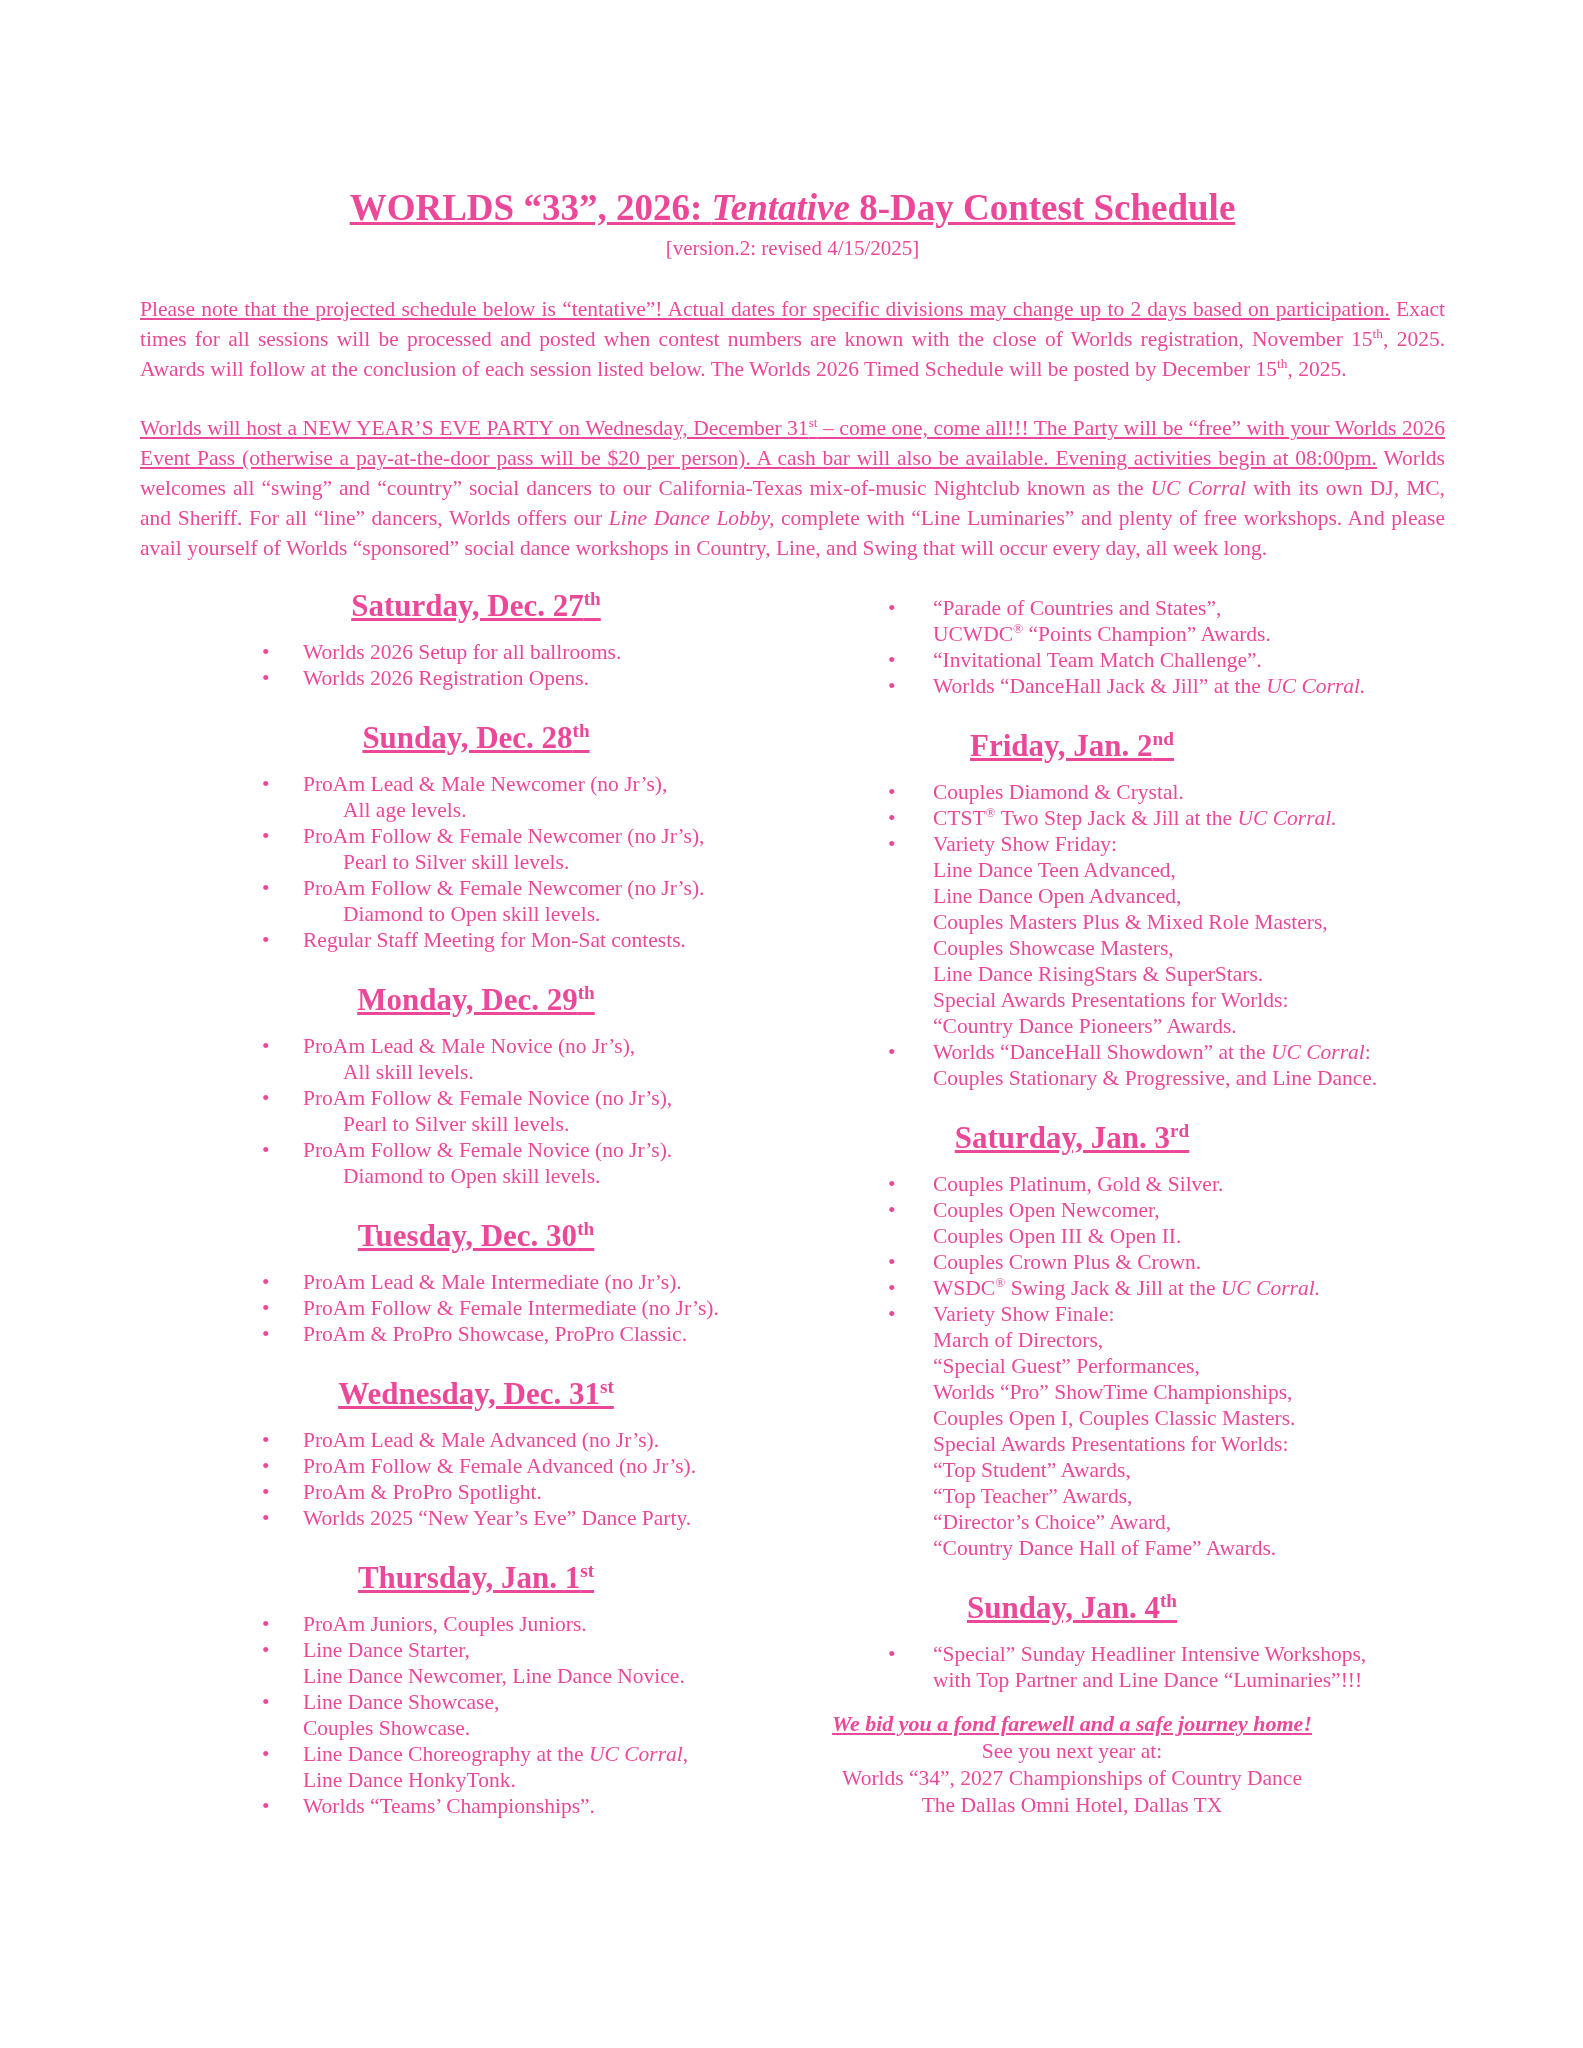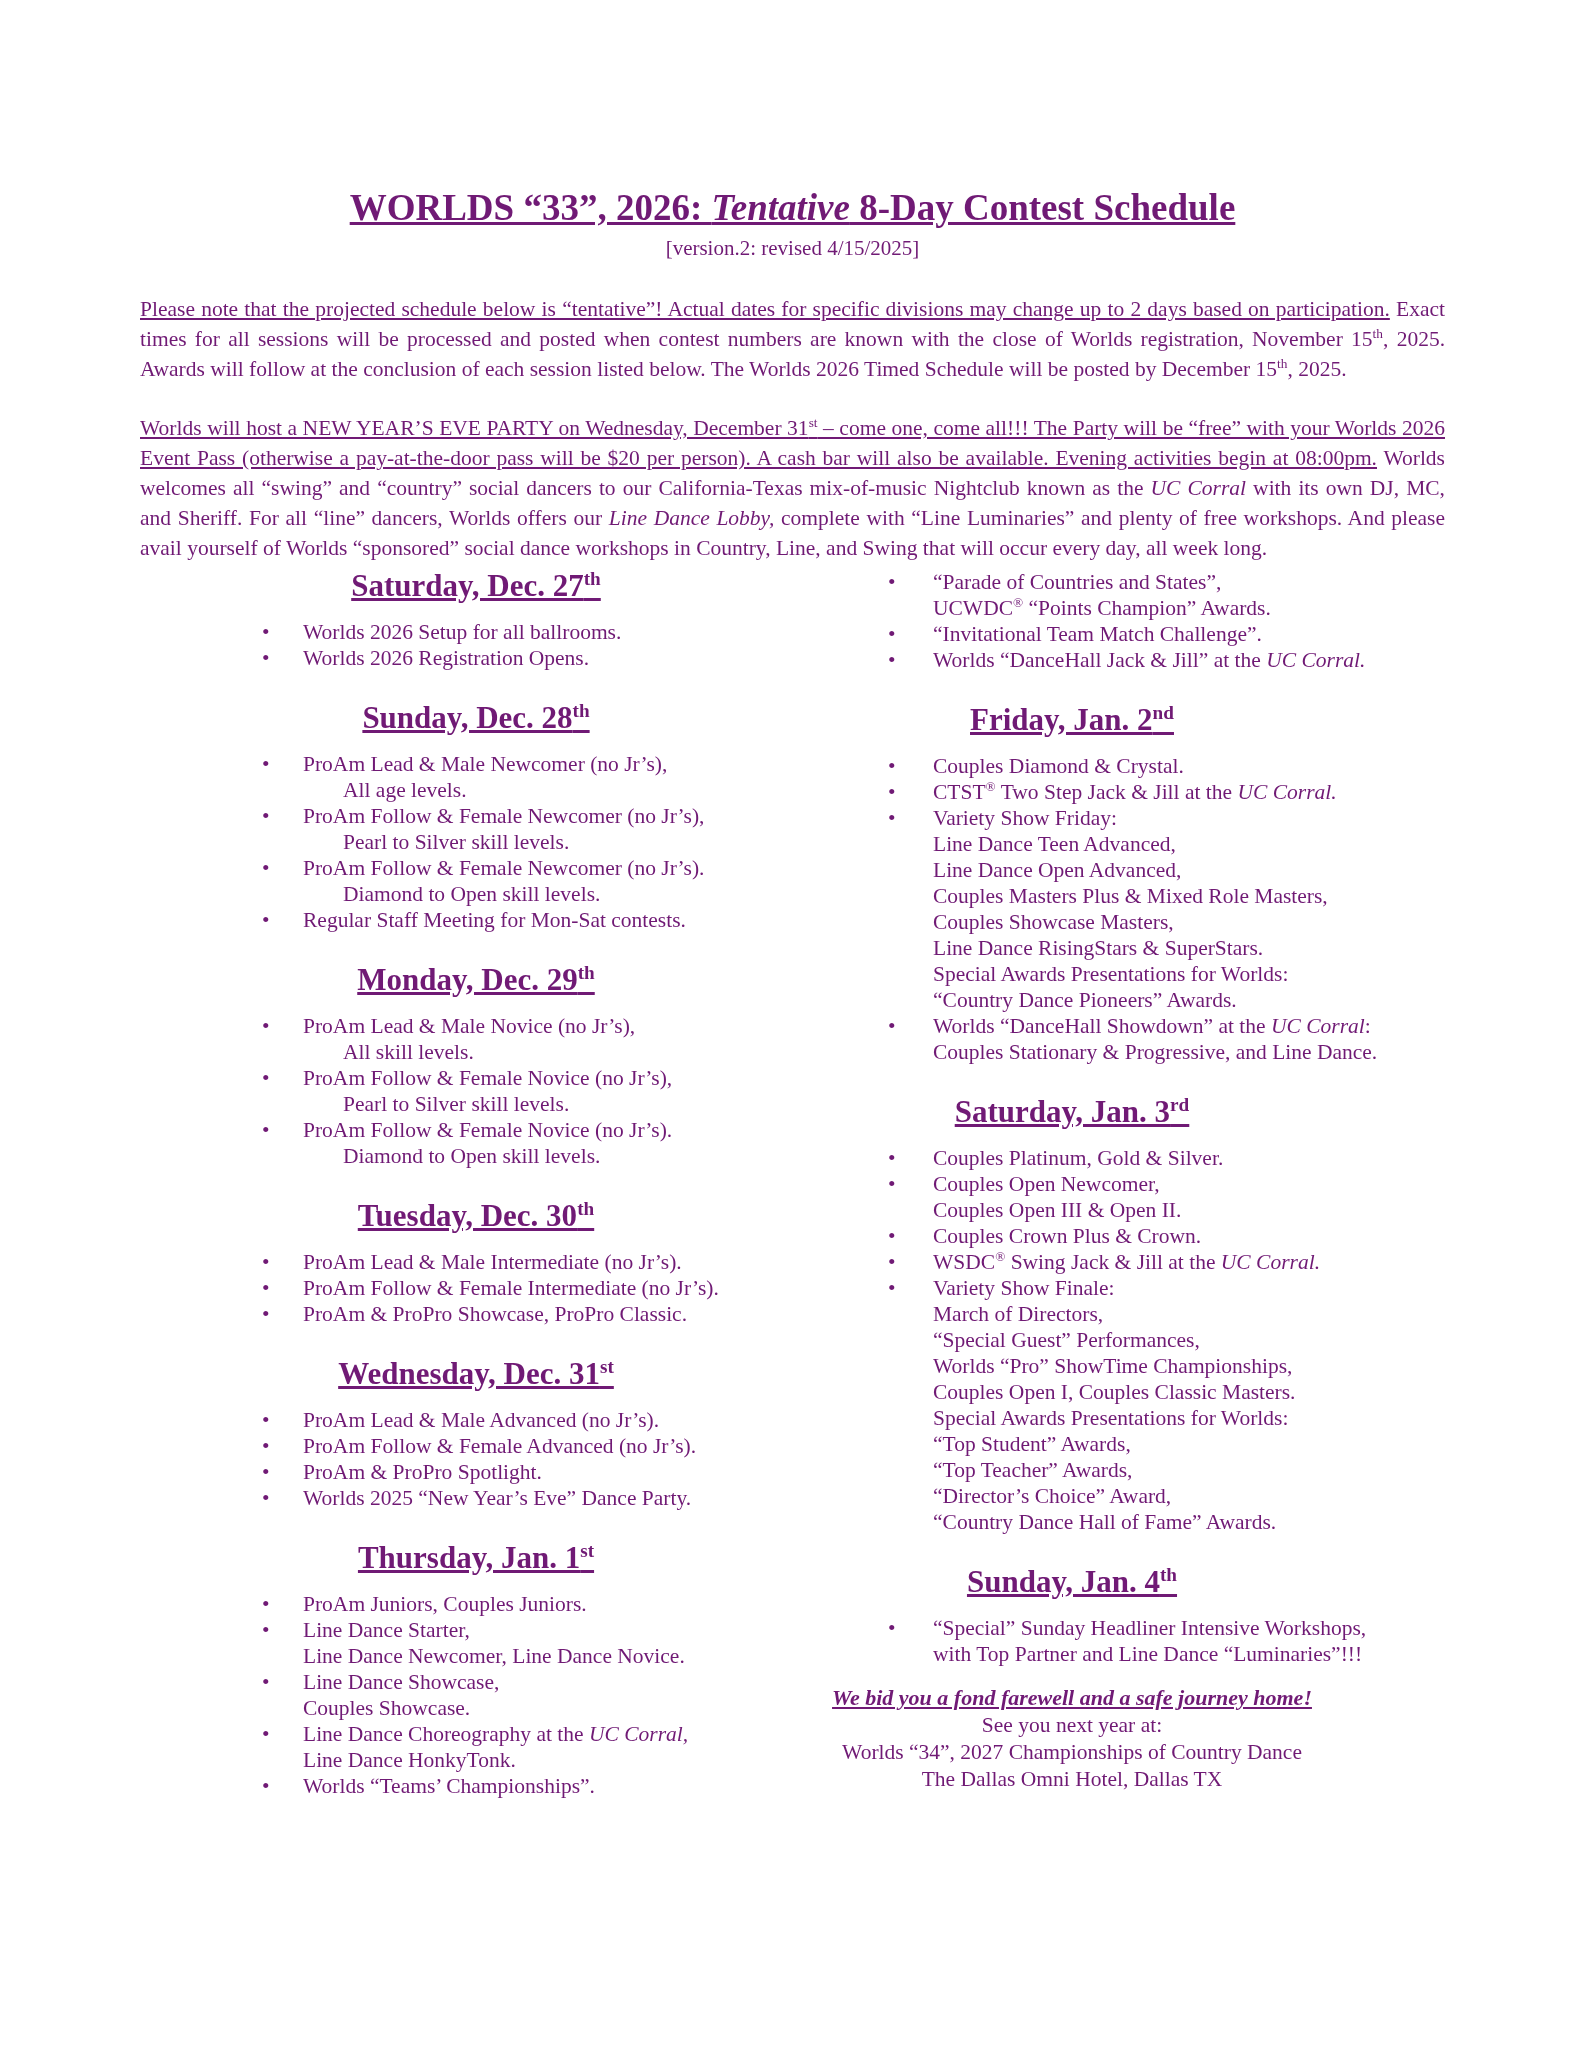--- a/index.html
+++ b/index.html
@@ -1,38 +1,38 @@
 <!DOCTYPE html>
 <html><head>
 <meta charset="utf-8">
 <style>
   html,body{margin:0;padding:0;background:#ffffff;}
   .page{
     position:relative;
     width:1583px;height:2048px;
-    background:#ffffff;color:#701a75;
+    background:#ffffff;color:#ec4899;
     font-family:"Liberation Serif","DejaVu Serif",serif;
     overflow:hidden;
   }
   .content{padding:0 138px 0 140px;}
   .doc-title{
     margin:186px 0 0 0;
     text-align:center;
     font-size:37px;line-height:44px;font-weight:bold;
     text-decoration:underline;
     text-decoration-thickness:3px;
   }
   .version-line{
     text-align:center;font-weight:normal;
     font-size:21px;line-height:26px;margin-top:5px;
   }
   .intro{font-size:21.5px;line-height:30px;text-align:justify;margin:0;}
   .intro.p1{margin-top:33px;}
   .intro.p2{margin-top:29px;}
-  .cols{display:flex;align-items:center;}
+  .cols{display:flex;align-items:flex-end;margin-top:20px;}
   .col-left{width:672px;flex:none;}
   .col-right{width:600px;flex:none;}
   .day-h{
     font-size:31px;line-height:38px;font-weight:bold;
     text-align:center;text-decoration:underline;
     text-decoration-thickness:2.5px;
     margin:28px 0 14px 0;
   }
   .col-right .day-h{padding-right:80px;}
   .day:first-child .day-h{margin-top:4px;}

